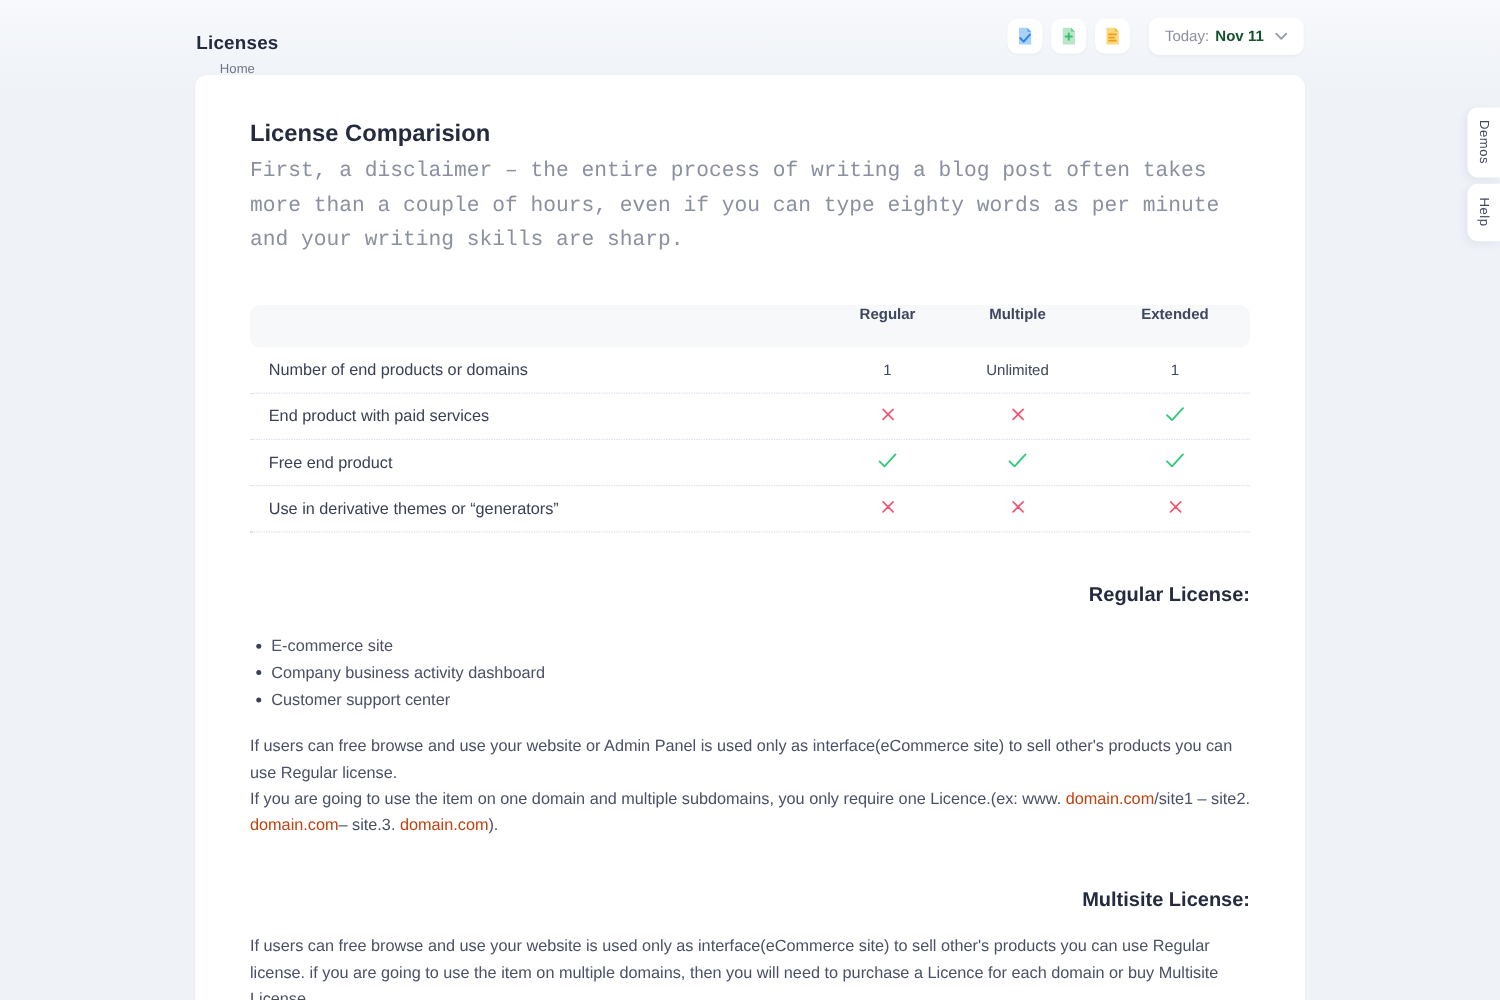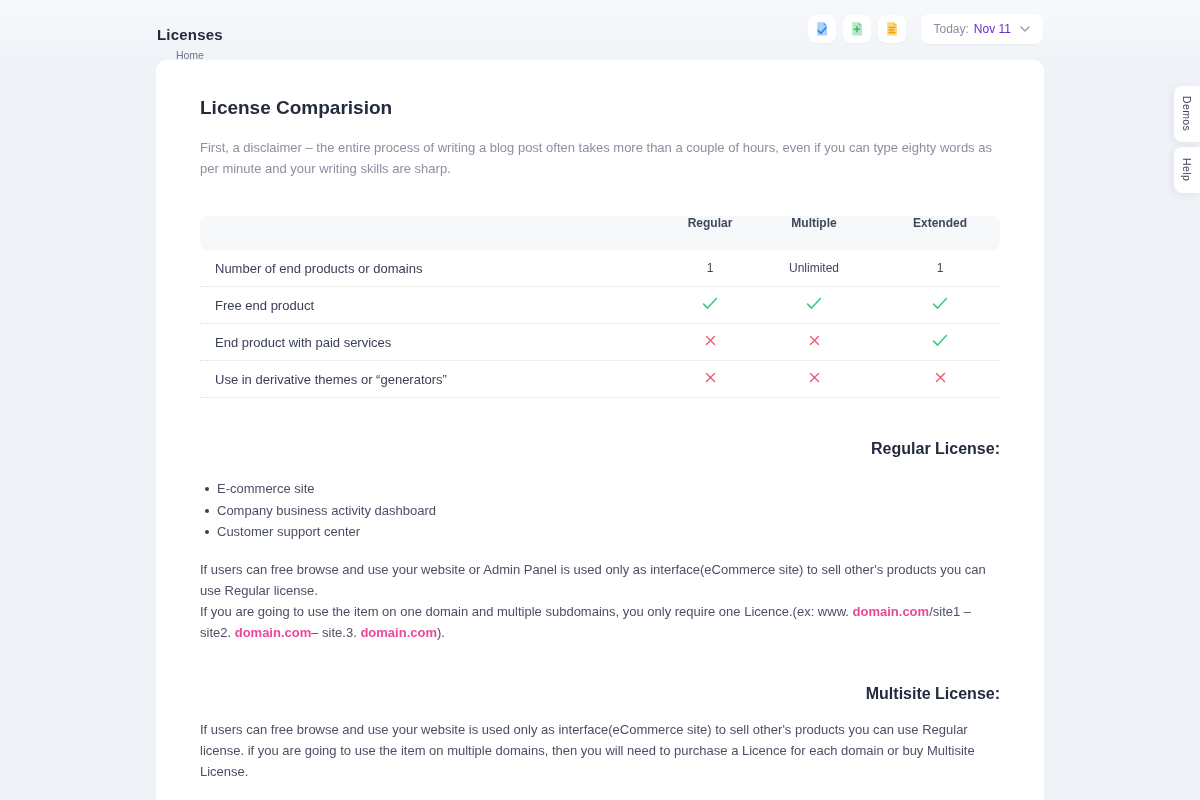--- a/index.html
+++ b/index.html
@@ -14,43 +14,43 @@
   .tb-left { position:absolute; left:157px; top:26px; }
   .page-title { font-size:15px; font-weight:700; color:#232a3e; letter-spacing:.2px; }
   .breadcrumb { display:flex; align-items:center; gap:8px; margin-top:6px;flex-direction:column; }
   .crumb { font-size:10.5px; color:#70768a; cursor:pointer; }
   .crumb.current { color:#9ba1b2; cursor:default; }
   .crumb-dot { width:3px; height:3px; border-radius:50%; background:#aeb3c0; display:inline-block; margin-left:-4px; }
   .tb-right { position:absolute; right:157px; top:14px; display:flex; align-items:center; gap:7px; }
   .icon-btn { width:28px; height:28px; background:#fff; border-radius:8px; display:flex; align-items:center; justify-content:center; cursor:pointer; box-shadow:0 1px 2px rgba(30,40,70,.04); }
   .date-btn { height:30px; margin-left:8px; background:#fff; border-radius:8px; display:flex; align-items:center; gap:5px; padding:0 13px; cursor:pointer; box-shadow:0 1px 2px rgba(30,40,70,.04); }
   .date-prefix { font-size:12px; color:#8b90a0; }
-  .date-value { font-size:12px; font-weight:400; color:#6d28d9; }
+  .date-value { font-size:12px; font-weight:700; color:#14532d; }
   .date-chevron { margin-left:4px; display:flex; }
   
   .card { position:relative; margin-left:156px; width:888px; height:920px; background:#fff; border-radius:10px; box-shadow:0 1px 3px rgba(30,40,70,.03); padding:37px 44px 40px 44px; }
   .h1 { font-size:19px; font-weight:700; color:#252b3f; }
-  .intro { margin-top:18px; font-size:13px; line-height:1.62; color:#8b90a0; max-width:810px; }
+  .intro { margin-top:5px; font-size:17px; line-height:1.62; color:#8b90a0; max-width:810px;font-family:Liberation Mono, monospace; }
   
   .cmp-table { margin-top:37px; width:800px; }
   .thead { display:flex; align-items:flex-start; height:34px; background:#f6f8fa; border-radius:8px; }
   .label-col { flex:1; }
   .vcol { width:104px; text-align:center; }
   .vcol:last-child { margin-left:22px; margin-right:8px; }
   .thead .vcol { font-size:12px; font-weight:700; color:#3f475e; }
   .trow { display:flex; align-items:center; height:37px; border-bottom:1px dotted #d9dee8; }
   .trow .label-col { padding-left:15px; font-size:13px; color:#3a4156; }
   .trow .vcol { font-size:12px; color:#3f475e; }
   
   .sec-heading { margin-top:42px; font-size:16px; font-weight:700; color:#252b3f;text-align:right; }
   .sec-list { margin-top:20px; list-style:none; }
   .sec-list li { position:relative; padding-left:17px; font-size:13px; color:#4a5065; line-height:21.5px; }
   .sec-list li::before { content:""; position:absolute; left:5px; top:9px; width:4px; height:4px; border-radius:50%; background:#3a4156; }
   .sec-para { margin-top:16px; font-size:13px; line-height:1.62; color:#4a5065; max-width:810px; }
-  .sec-para .b { font-weight:700; color:#ec4899; }
+  .sec-para .b { font-weight:400; color:#c2410c; }
   
   .side-tab { position:fixed; right:0; width:26px; background:#fff; border-radius:8px 0 0 8px; display:flex; align-items:center; justify-content:center; cursor:pointer; box-shadow:-2px 2px 8px rgba(40,50,80,.07); }
   .side-tab span { writing-mode:vertical-rl; font-size:10.5px; color:#3f475e; letter-spacing:.4px; }
   .tab-demos { top:86px; height:56px; }
   .tab-help  { top:147px; height:46px; }
 </style>
 </head>
 <body>
 
 <div class="topbar">
@@ -110,38 +110,38 @@
         <div class="vcol">Extended</div>
       </div>
     <div id="tbody">
         <div class="trow">
           <div class="label-col">Number of end products or domains</div>
           <div class="vcol">1</div>
           <div class="vcol">Unlimited</div>
           <div class="vcol">1</div>
         </div>
         <div class="trow">
+          <div class="label-col">End product with paid services</div>
+          <div class="vcol"><svg width="11" height="11" viewBox="0 0 11 11" fill="none">
+              <path d="M1.5 1.5l8 8M9.5 1.5l-8 8" stroke="#f1536e" stroke-width="1.3" stroke-linecap="round"></path>
+            </svg></div>
+          <div class="vcol"><svg width="11" height="11" viewBox="0 0 11 11" fill="none">
+              <path d="M1.5 1.5l8 8M9.5 1.5l-8 8" stroke="#f1536e" stroke-width="1.3" stroke-linecap="round"></path>
+            </svg></div>
+          <div class="vcol"><svg width="16" height="13" viewBox="0 0 16 13" fill="none">
+              <path d="M1.6 7.1l4 4L14.4 1.5" stroke="#35c97e" stroke-width="1.5" stroke-linecap="round" stroke-linejoin="round"></path>
+            </svg></div>
+        </div>
+        <div class="trow">
           <div class="label-col">Free end product</div>
           <div class="vcol"><svg width="16" height="13" viewBox="0 0 16 13" fill="none">
               <path d="M1.6 7.1l4 4L14.4 1.5" stroke="#35c97e" stroke-width="1.5" stroke-linecap="round" stroke-linejoin="round"></path>
             </svg></div>
           <div class="vcol"><svg width="16" height="13" viewBox="0 0 16 13" fill="none">
               <path d="M1.6 7.1l4 4L14.4 1.5" stroke="#35c97e" stroke-width="1.5" stroke-linecap="round" stroke-linejoin="round"></path>
-            </svg></div>
-          <div class="vcol"><svg width="16" height="13" viewBox="0 0 16 13" fill="none">
-              <path d="M1.6 7.1l4 4L14.4 1.5" stroke="#35c97e" stroke-width="1.5" stroke-linecap="round" stroke-linejoin="round"></path>
-            </svg></div>
-        </div>
-        <div class="trow">
-          <div class="label-col">End product with paid services</div>
-          <div class="vcol"><svg width="11" height="11" viewBox="0 0 11 11" fill="none">
-              <path d="M1.5 1.5l8 8M9.5 1.5l-8 8" stroke="#f1536e" stroke-width="1.3" stroke-linecap="round"></path>
-            </svg></div>
-          <div class="vcol"><svg width="11" height="11" viewBox="0 0 11 11" fill="none">
-              <path d="M1.5 1.5l8 8M9.5 1.5l-8 8" stroke="#f1536e" stroke-width="1.3" stroke-linecap="round"></path>
             </svg></div>
           <div class="vcol"><svg width="16" height="13" viewBox="0 0 16 13" fill="none">
               <path d="M1.6 7.1l4 4L14.4 1.5" stroke="#35c97e" stroke-width="1.5" stroke-linecap="round" stroke-linejoin="round"></path>
             </svg></div>
         </div>
         <div class="trow">
           <div class="label-col">Use in derivative themes or “generators”</div>
           <div class="vcol"><svg width="11" height="11" viewBox="0 0 11 11" fill="none">
               <path d="M1.5 1.5l8 8M9.5 1.5l-8 8" stroke="#f1536e" stroke-width="1.3" stroke-linecap="round"></path>
             </svg></div>

